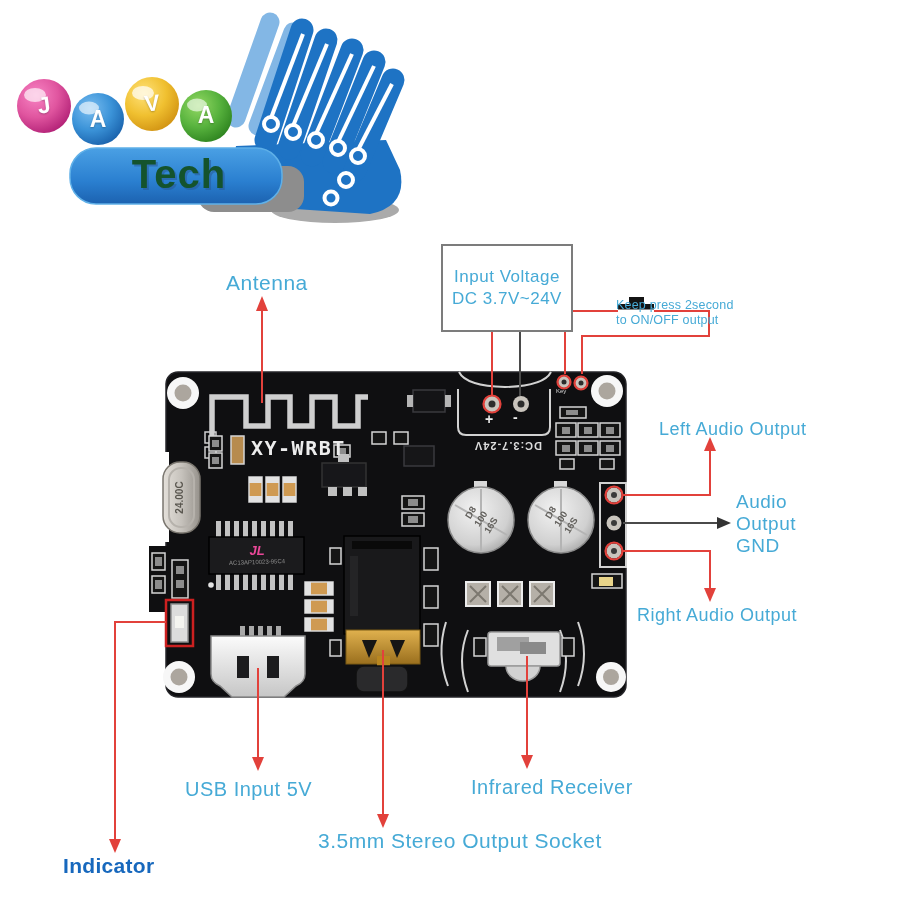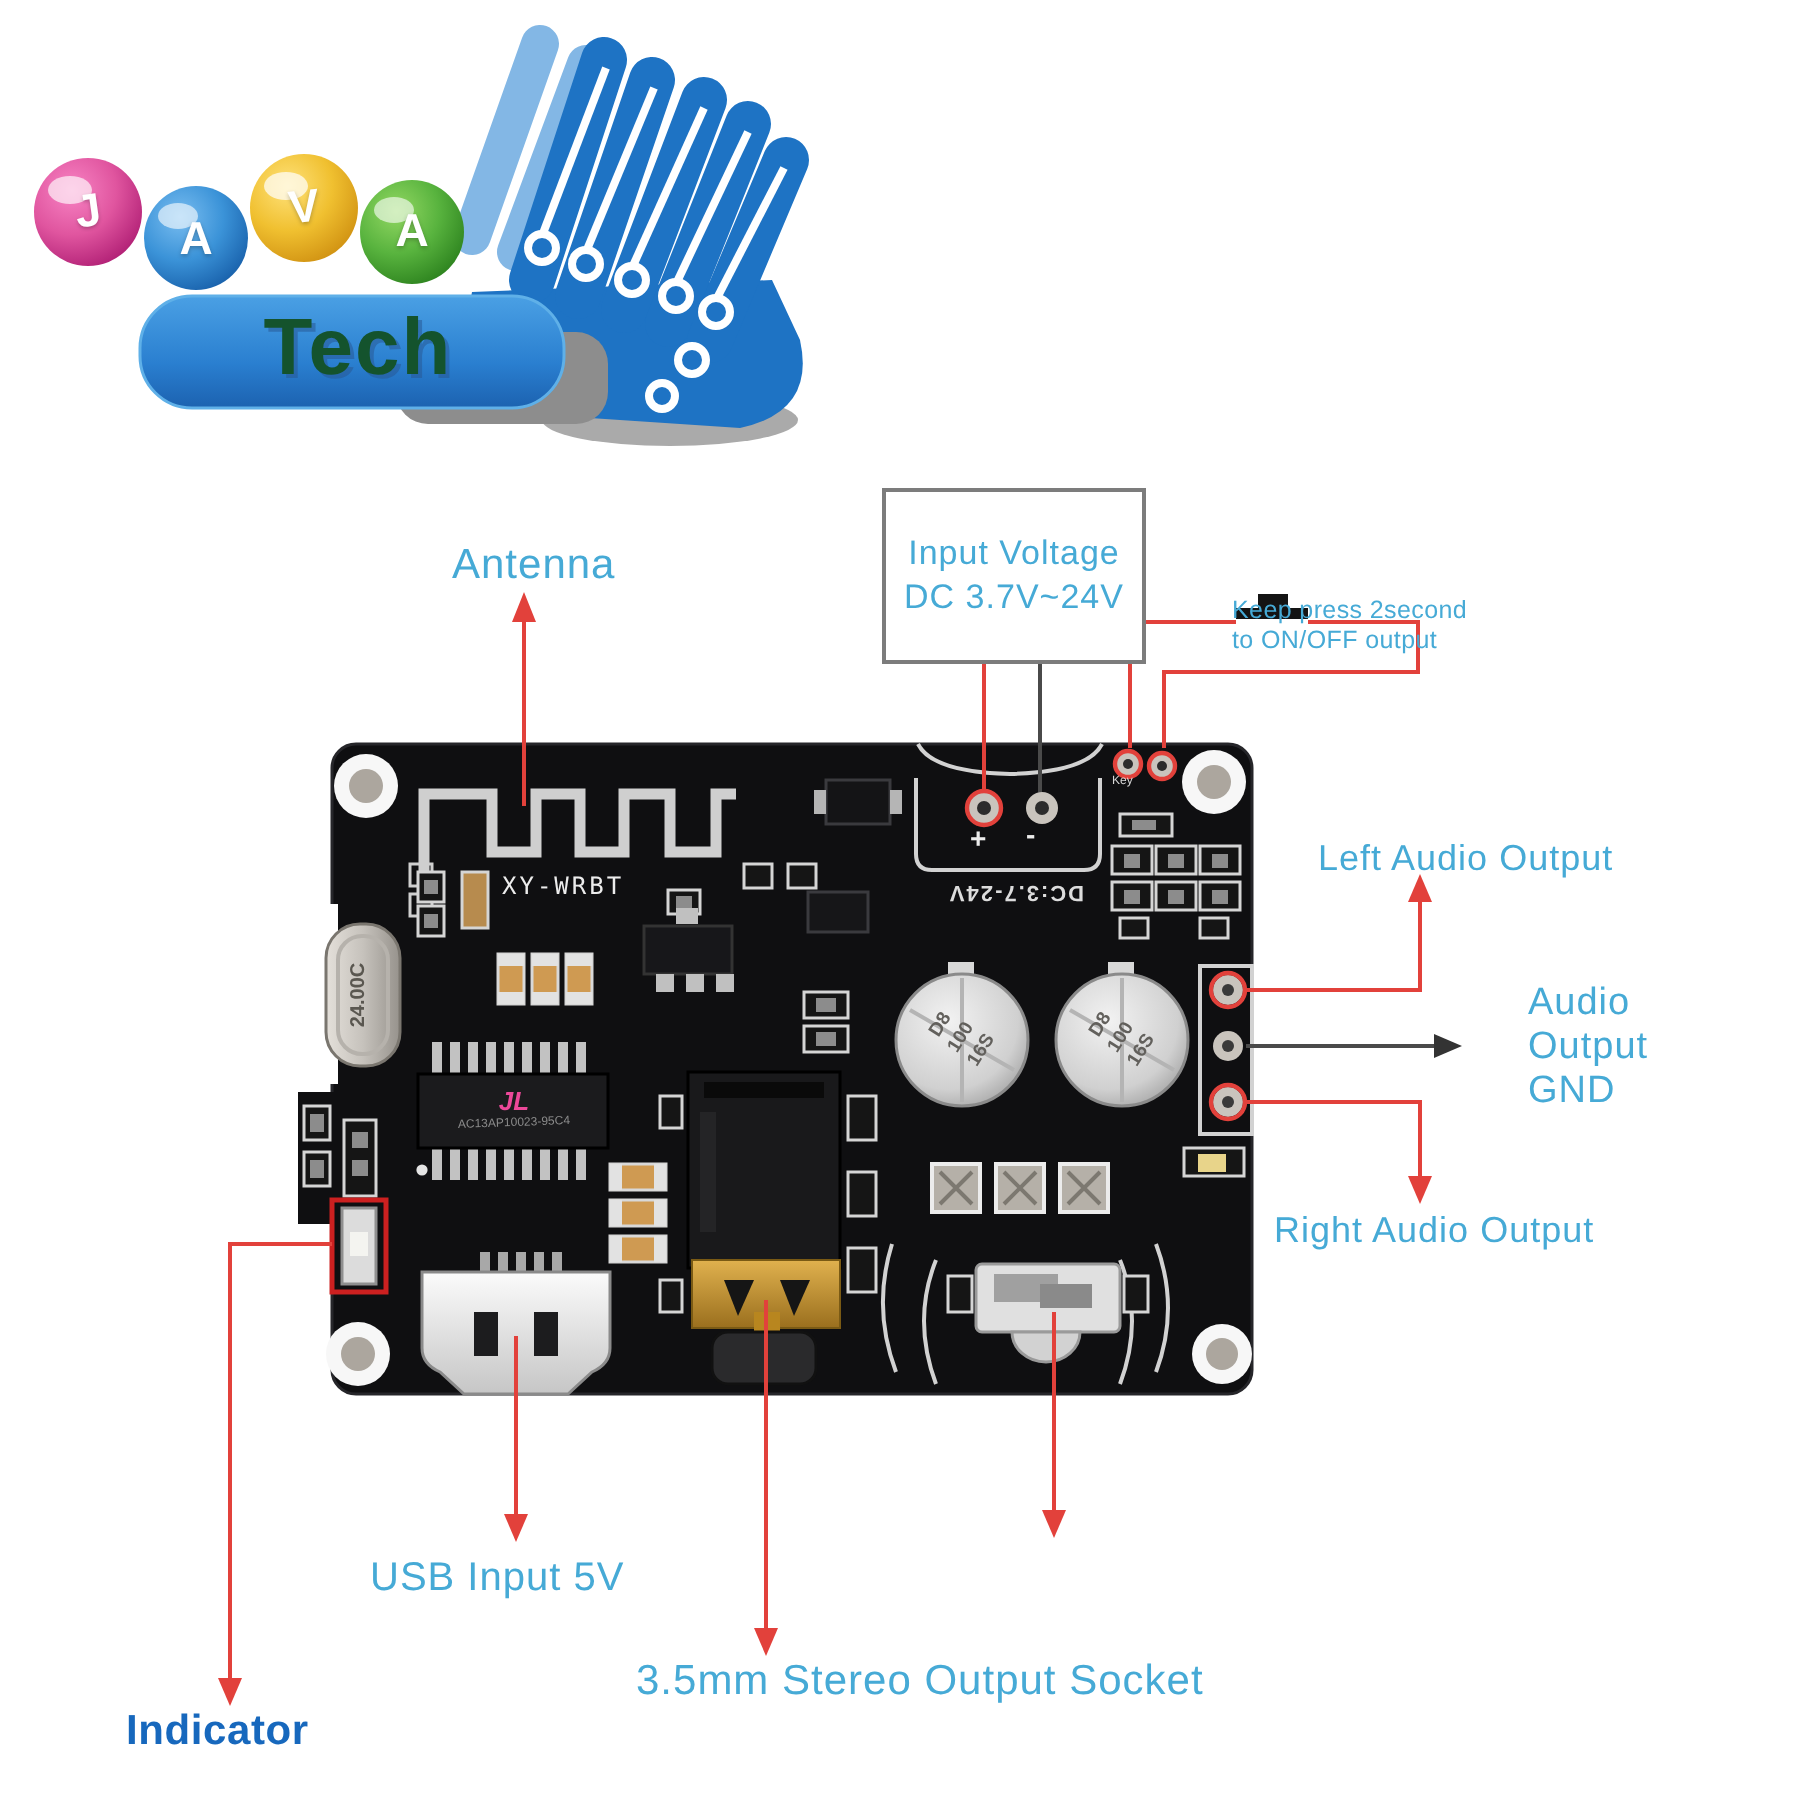--- a/index.html
+++ b/index.html
@@ -5,31 +5,31 @@
   html,body{margin:0;padding:0;background:#fff;}
   .canvas{position:relative;width:900px;height:900px;background:#ffffff;overflow:hidden;
           font-family:"Liberation Sans",sans-serif;}
   .layer{position:absolute;left:0;top:0;}
   .lbl{position:absolute;color:var(--label,#46aad6);white-space:nowrap;letter-spacing:.5px;}
   .lbl-antenna{left:226px;top:271px;font-size:21px;}
   .lbl-box{left:441px;top:244px;width:128px;border:2px solid #7c7c7c;background:#fff;
            text-align:center;font-size:17px;line-height:22px;padding:20px 0;}
   .lbl-keynote{left:616px;top:262px;font-size:12.5px;line-height:15px;letter-spacing:.2px;margin-top:36px;}
   .lbl-left-audio{left:659px;top:419px;font-size:18px;}
-  .lbl-audio-gnd{left:764px;top:491px;font-size:19px;line-height:22px;}
+  .lbl-audio-gnd{left:736px;top:491px;font-size:19px;line-height:22px;}
   .lbl-audio-gnd span{display:block;}
   .lbl-right-audio{left:637px;top:605px;font-size:18px;}
   .lbl-usb{left:185px;top:778px;font-size:20px;}
   .lbl-ir{left:471px;top:776px;font-size:20px;}
   .lbl-jack{left:318px;top:829px;font-size:21px;}
   .lbl-indicator{left:63px;top:830px;font-size:21px;font-weight:bold;
                  color:var(--indicator-label,#1768bd);letter-spacing:.3px;margin-top:24px;}
   
   .silk{position:absolute;color:#ececec;white-space:nowrap;}
-  .silk-model{left:251px;top:436px;font-size:12px;font-weight:normal;letter-spacing:1.5px;
+  .silk-model{left:251px;top:436px;font-size:20px;font-weight:bold;letter-spacing:1.5px;
               font-family:"DejaVu Sans Mono",monospace;}
   .silk-dc{left:448px;top:440px;width:120px;text-align:center;font-size:11px;font-weight:bold;
            letter-spacing:1px;transform:rotate(180deg);color:#dcdcdc;}
   .silk-crystal{left:145px;top:490px;width:73px;height:15px;text-align:center;font-size:10px;
                 color:#5a5750;font-weight:bold;transform:rotate(-90deg);}
   .silk-plus{left:485px;top:411px;font-size:14px;font-weight:bold;}
   .silk-minus{left:513px;top:409px;font-size:14px;font-weight:bold;}
   .silk-key{left:556px;top:388px;font-size:6px;color:#d8d8d8;}
   .silk-jl{left:240px;top:543px;width:34px;text-align:center;font-size:13px;font-weight:bold;
            font-style:italic;color:#ec4899;}
@@ -471,20 +471,21 @@
 <div class="lbl lbl-left-audio">Left Audio Output</div>
 
 <div class="lbl lbl-audio-gnd">
   <span>Audio</span>
   <span>Output</span>
   <span>GND</span>
 </div>
 
 <div class="lbl lbl-right-audio">Right Audio Output</div>
 <div class="lbl lbl-usb">USB Input 5V</div>
+<div class="lbl lbl-ir">Infrared Receiver</div>
 <div class="lbl lbl-jack">3.5mm Stereo Output Socket</div>
 <div class="lbl lbl-indicator">Indicator</div>
 
 <div class="silk silk-model">XY-WRBT</div>
 <div class="silk silk-dc">DC:3.7-24V</div>
 <div class="silk silk-crystal">24.00C</div>
 <div class="silk silk-plus">+</div>
 <div class="silk silk-minus">-</div>
 <div class="silk silk-key">Key</div>
 <div class="silk silk-jl">JL</div>

